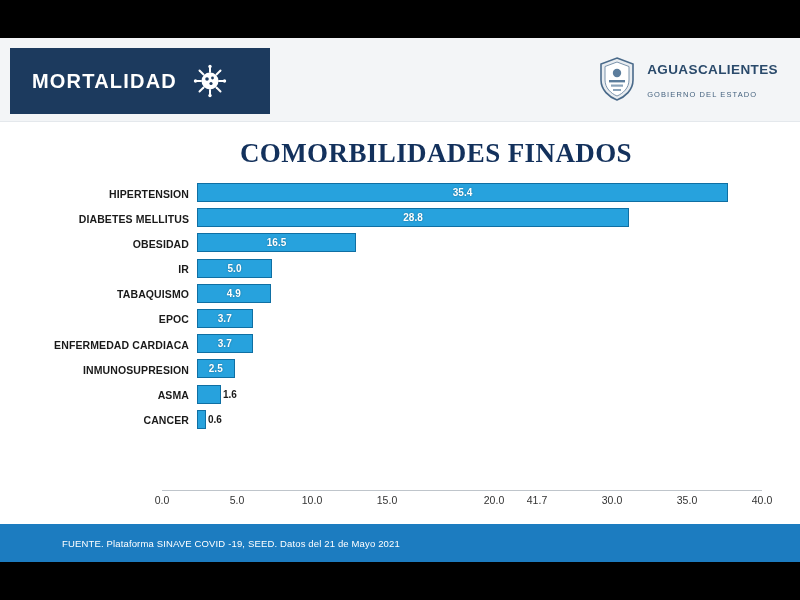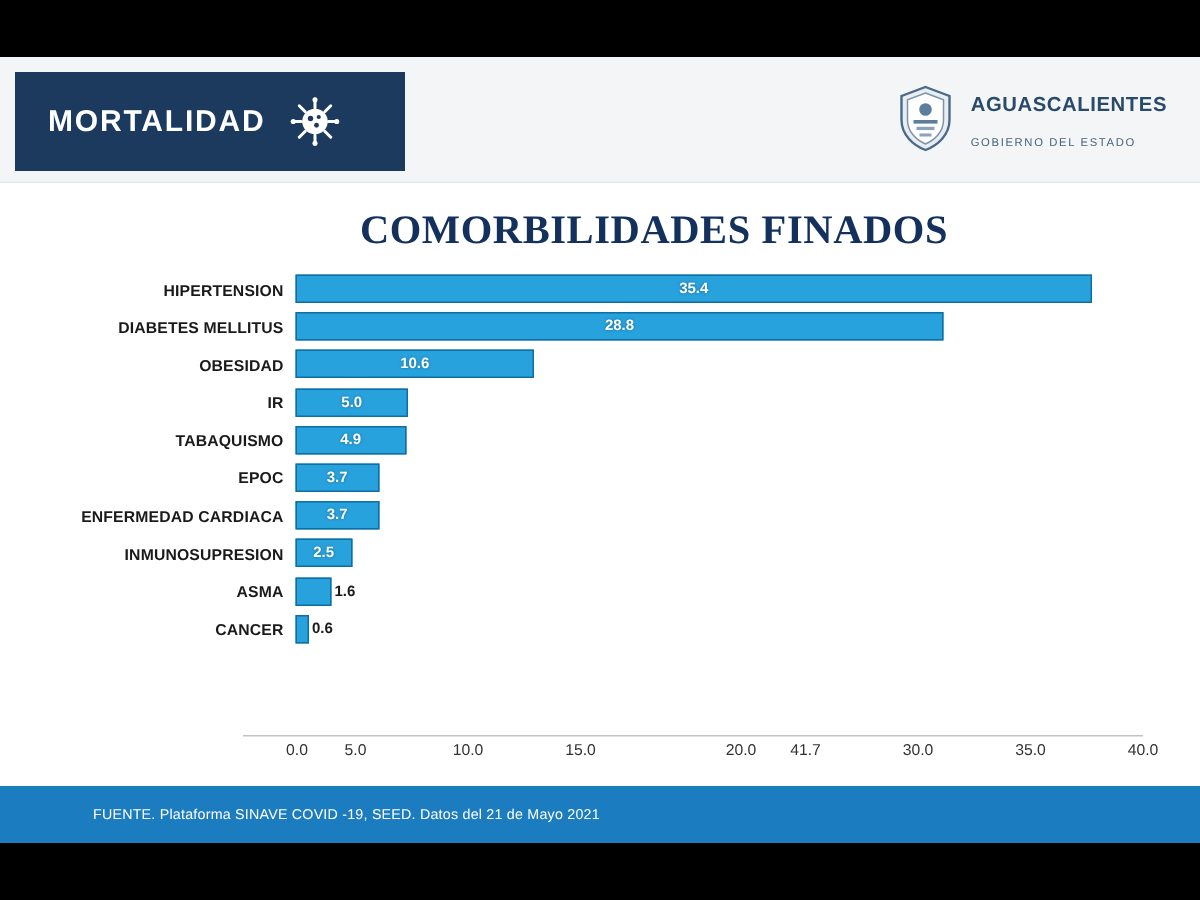--- a/index.html
+++ b/index.html
@@ -205,21 +205,21 @@
         <div class="bar-area">
           <div class="bar" style="width: 432px; background: rgb(39, 162, 221); border-color: rgb(15, 111, 163);">
             <span class="val">28.8</span>
           </div>
         </div>
       </div>
       <div class="row">
         <div class="cat-label">OBESIDAD</div>
         <div class="bar-area">
           <div class="bar" style="width: 159px; background: rgb(39, 162, 221); border-color: rgb(15, 111, 163);">
-            <span class="val">10.6</span>
+            <span class="val">16.5</span>
           </div>
         </div>
       </div>
       <div class="row">
         <div class="cat-label">IR</div>
         <div class="bar-area">
           <div class="bar" style="width: 75px; background: rgb(39, 162, 221); border-color: rgb(15, 111, 163);">
             <span class="val">5.0</span>
           </div>
         </div>
@@ -269,21 +269,21 @@
         <div class="bar-area">
           <div class="bar" style="width: 9px; background: rgb(39, 162, 221); border-color: rgb(15, 111, 163);">
             <span class="val outside" style="color: rgb(26, 26, 26); text-shadow: none;">0.6</span>
           </div>
         </div>
       </div>
     </div>
 
   <div id="axis-wrap">
     <div id="axis">
-        <span class="tick" style="left: 0px; margin-left: 36px;">0.0</span>
+        <span class="tick" style="left: 0px;">0.0</span>
         <span class="tick" style="left: 75px;">5.0</span>
         <span class="tick" style="left: 150px;">10.0</span>
         <span class="tick" style="left: 225px;">15.0</span>
         <span class="tick" style="left: 300px; margin-left: 32px;">20.0</span>
         <span class="tick" style="left: 375px;">41.7</span>
         <span class="tick" style="left: 450px;">30.0</span>
         <span class="tick" style="left: 525px;">35.0</span>
         <span class="tick" style="left: 600px;">40.0</span>
       </div>
   </div>

